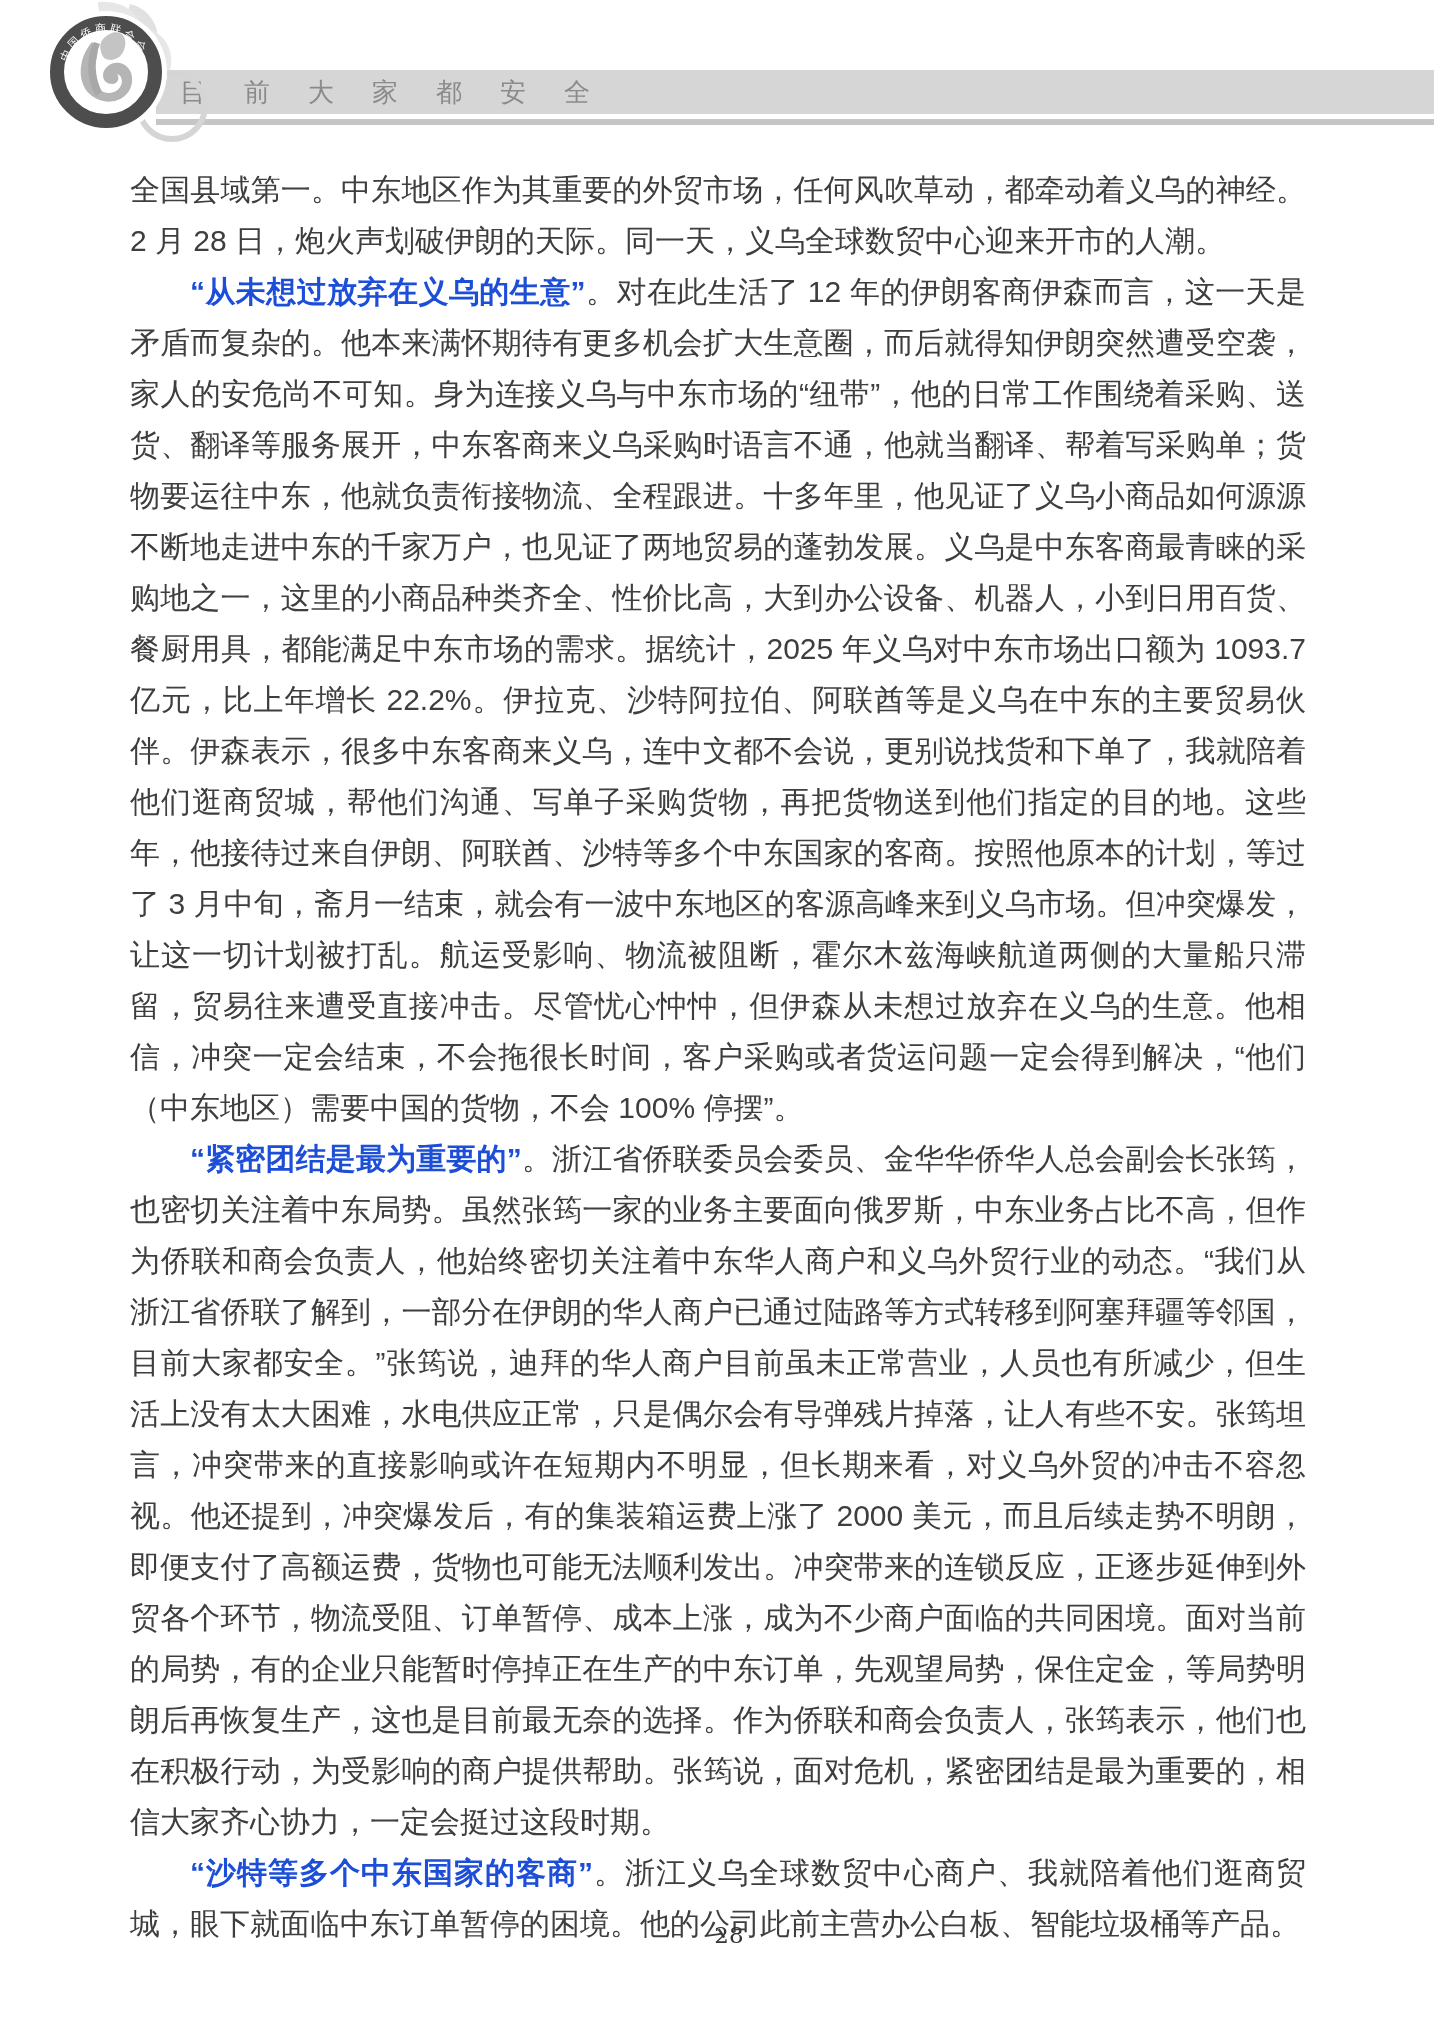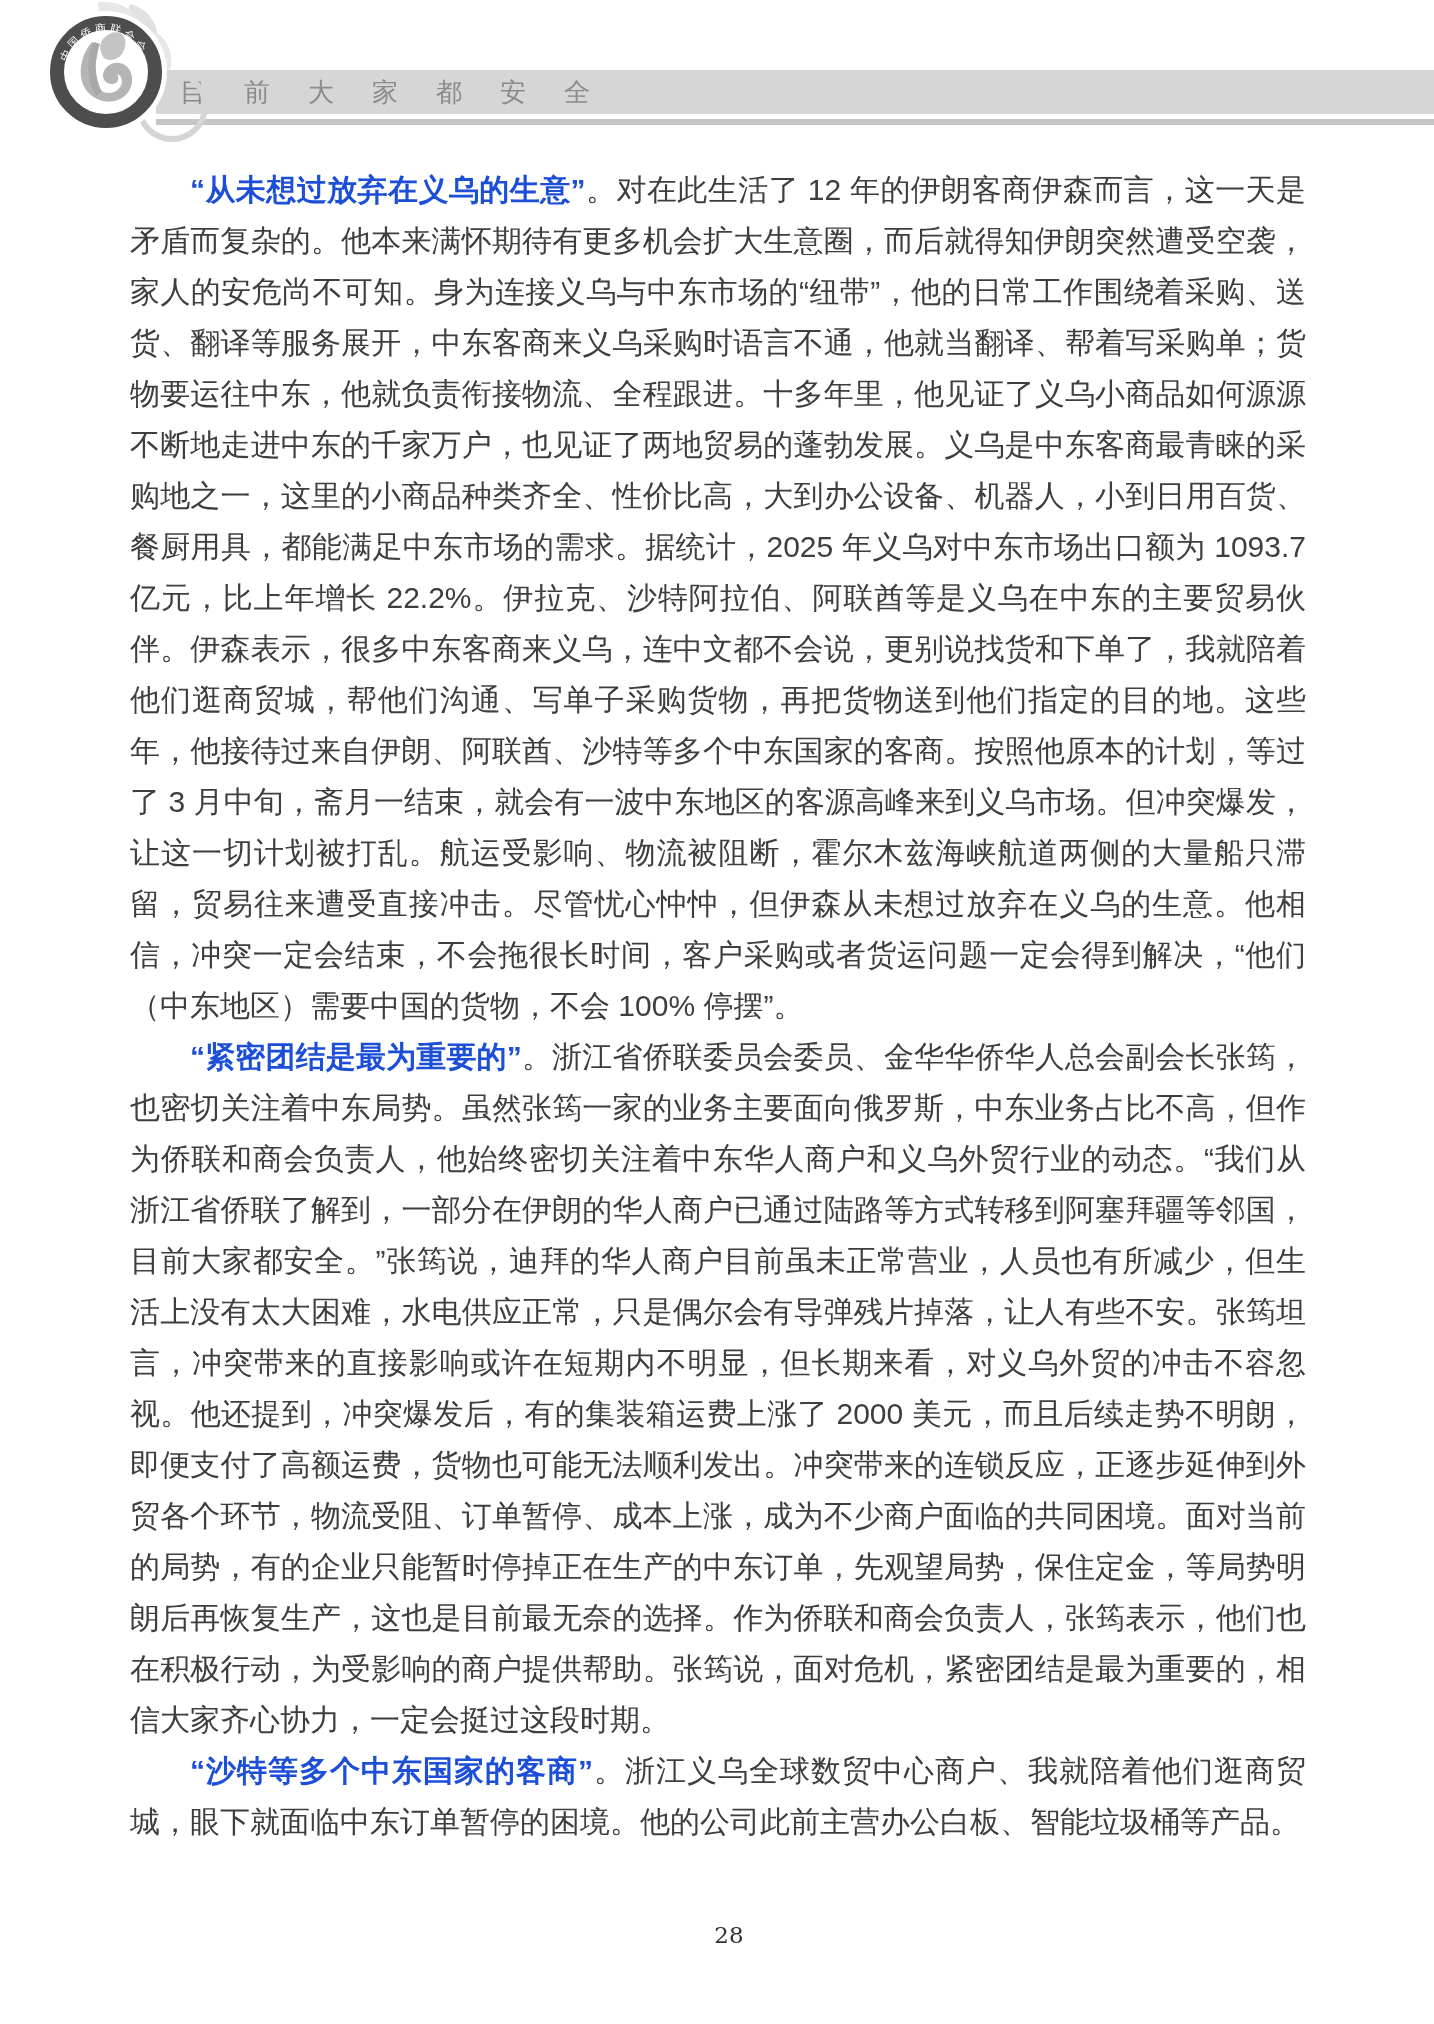--- a/index.html
+++ b/index.html
@@ -82,20 +82,21 @@
 
       <g fill="#b5b5b5">
         <path d="M70 38 C82 26 96 34 90 50 C86 60 76 62 70 58 C66 52 64 44 70 38 Z" fill="#c4c4c4"></path>
         <path d="M58 42 C44 58 42 84 58 96 C74 108 96 100 98 82 C100 66 84 58 74 66 C66 72 68 84 78 84 C84 84 86 78 83 74 C90 76 90 88 80 92 C68 96 58 86 60 72 C62 58 68 48 58 42 Z"></path>
         <path d="M66 44 C60 58 60 76 68 92 L62 96 C52 80 52 56 60 42 Z" fill="#a8a8a8"></path>
       </g>
     </svg>
   </div>
 
   <div class="body-text">
+    <p class="first"><span class="lead"></span><span>全国县域第一。中东地区作为其重要的外贸市场，任何风吹草动，都牵动着义乌的神经。2 月 28 日，炮火声划破伊朗的天际。同一天，义乌全球数贸中心迎来开市的人潮。</span></p>
     <p><span class="lead">“从未想过放弃在义乌的生意”</span><span>。对在此生活了 12 年的伊朗客商伊森而言，这一天是矛盾而复杂的。他本来满怀期待有更多机会扩大生意圈，而后就得知伊朗突然遭受空袭，家人的安危尚不可知。身为连接义乌与中东市场的“纽带”，他的日常工作围绕着采购、送货、翻译等服务展开，中东客商来义乌采购时语言不通，他就当翻译、帮着写采购单；货物要运往中东，他就负责衔接物流、全程跟进。十多年里，他见证了义乌小商品如何源源不断地走进中东的千家万户，也见证了两地贸易的蓬勃发展。义乌是中东客商最青睐的采购地之一，这里的小商品种类齐全、性价比高，大到办公设备、机器人，小到日用百货、餐厨用具，都能满足中东市场的需求。据统计，2025 年义乌对中东市场出口额为 1093.7 亿元，比上年增长 22.2%。伊拉克、沙特阿拉伯、阿联酋等是义乌在中东的主要贸易伙伴。伊森表示，很多中东客商来义乌，连中文都不会说，更别说找货和下单了，我就陪着他们逛商贸城，帮他们沟通、写单子采购货物，再把货物送到他们指定的目的地。这些年，他接待过来自伊朗、阿联酋、沙特等多个中东国家的客商。按照他原本的计划，等过了 3 月中旬，斋月一结束，就会有一波中东地区的客源高峰来到义乌市场。但冲突爆发，让这一切计划被打乱。航运受影响、物流被阻断，霍尔木兹海峡航道两侧的大量船只滞留，贸易往来遭受直接冲击。尽管忧心忡忡，但伊森从未想过放弃在义乌的生意。他相信，冲突一定会结束，不会拖很长时间，客户采购或者货运问题一定会得到解决，“他们（中东地区）需要中国的货物，不会 100% 停摆”。</span></p>
     <p><span class="lead">“紧密团结是最为重要的”</span><span>。浙江省侨联委员会委员、金华华侨华人总会副会长张筠，也密切关注着中东局势。虽然张筠一家的业务主要面向俄罗斯，中东业务占比不高，但作为侨联和商会负责人，他始终密切关注着中东华人商户和义乌外贸行业的动态。“我们从浙江省侨联了解到，一部分在伊朗的华人商户已通过陆路等方式转移到阿塞拜疆等邻国，目前大家都安全。”张筠说，迪拜的华人商户目前虽未正常营业，人员也有所减少，但生活上没有太大困难，水电供应正常，只是偶尔会有导弹残片掉落，让人有些不安。张筠坦言，冲突带来的直接影响或许在短期内不明显，但长期来看，对义乌外贸的冲击不容忽视。他还提到，冲突爆发后，有的集装箱运费上涨了 2000 美元，而且后续走势不明朗，即便支付了高额运费，货物也可能无法顺利发出。冲突带来的连锁反应，正逐步延伸到外贸各个环节，物流受阻、订单暂停、成本上涨，成为不少商户面临的共同困境。面对当前的局势，有的企业只能暂时停掉正在生产的中东订单，先观望局势，保住定金，等局势明朗后再恢复生产，这也是目前最无奈的选择。作为侨联和商会负责人，张筠表示，他们也在积极行动，为受影响的商户提供帮助。张筠说，面对危机，紧密团结是最为重要的，相信大家齐心协力，一定会挺过这段时期。</span></p>
     <p><span class="lead">“沙特等多个中东国家的客商”</span><span>。浙江义乌全球数贸中心商户、我就陪着他们逛商贸城，眼下就面临中东订单暂停的困境。他的公司此前主营办公白板、智能垃圾桶等产品。</span></p>
   </div>
 
   <div class="page-number">28</div>
 
 </div>
 
 </body></html>

